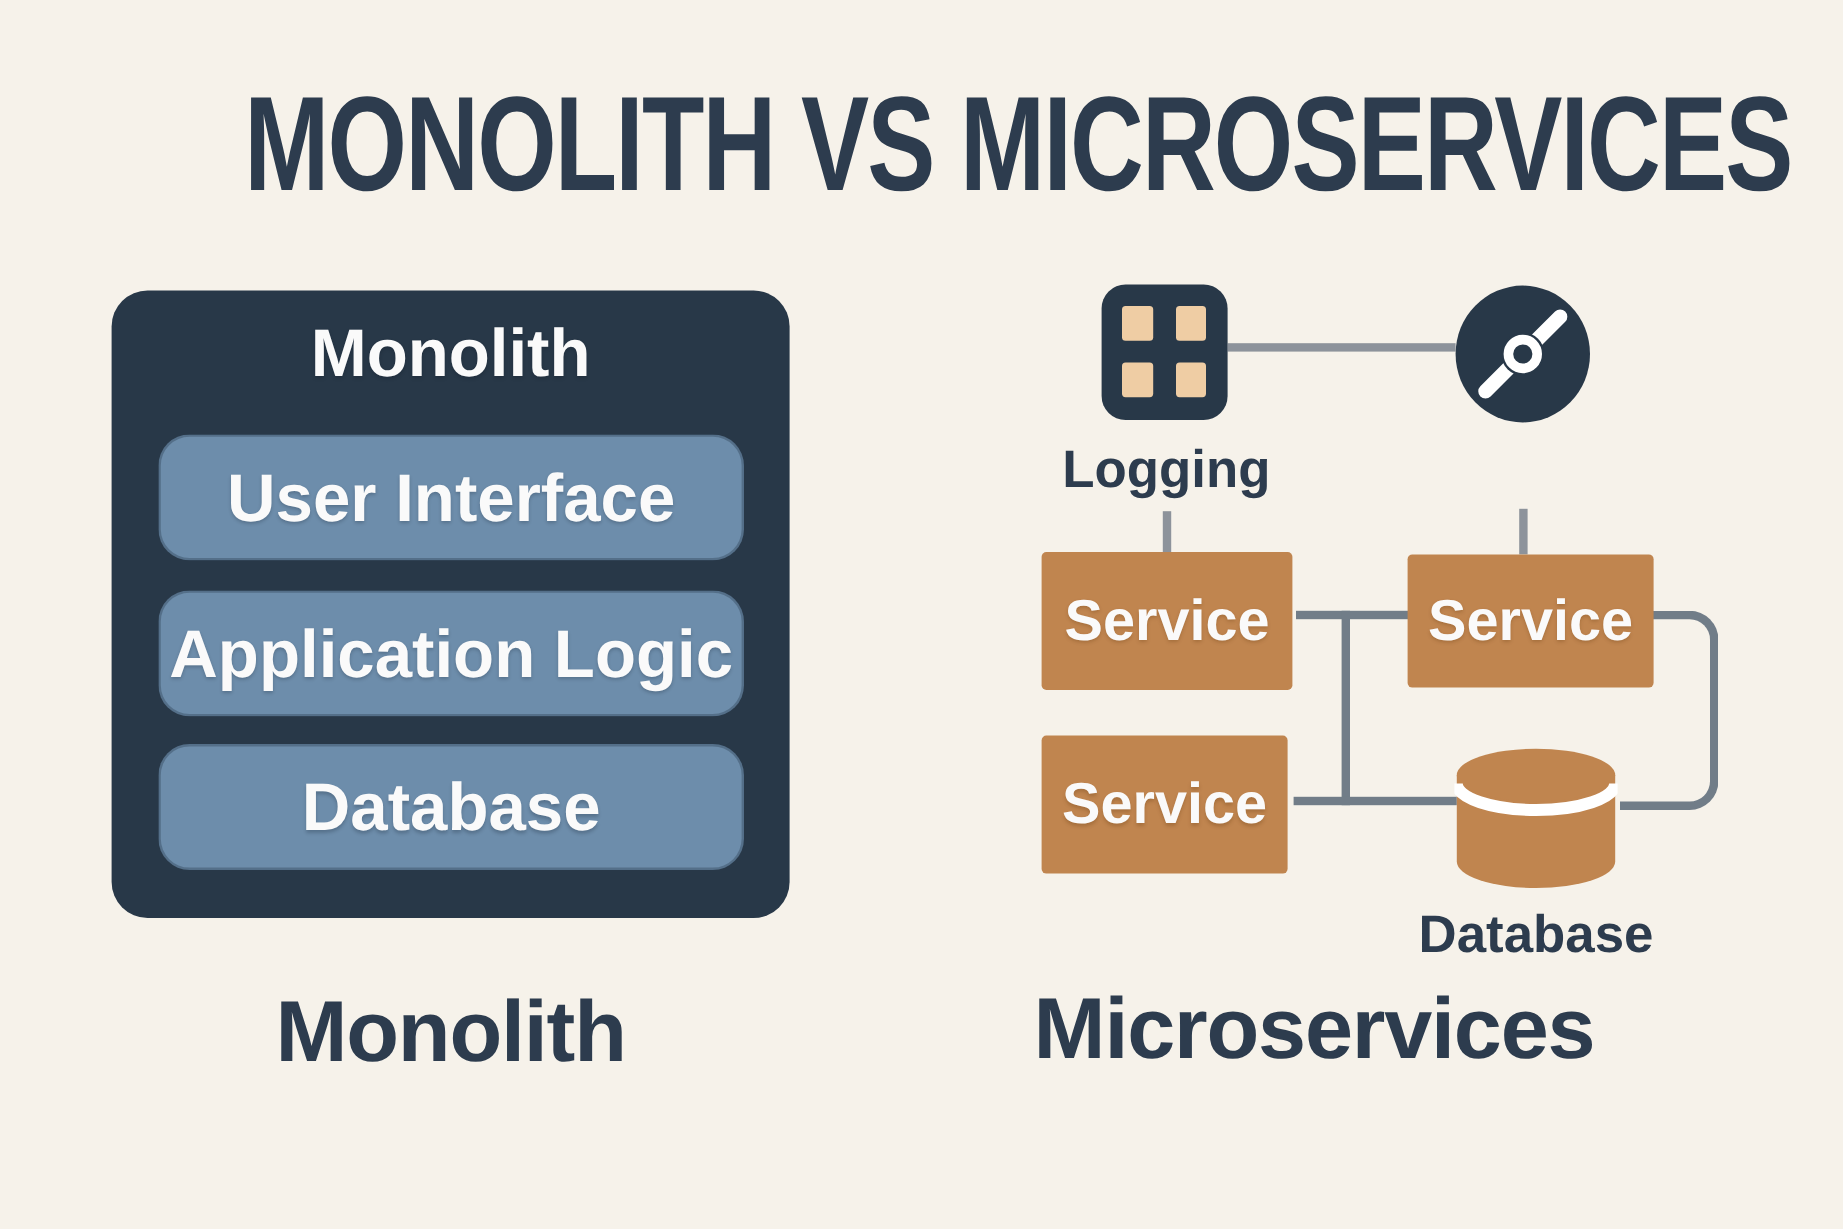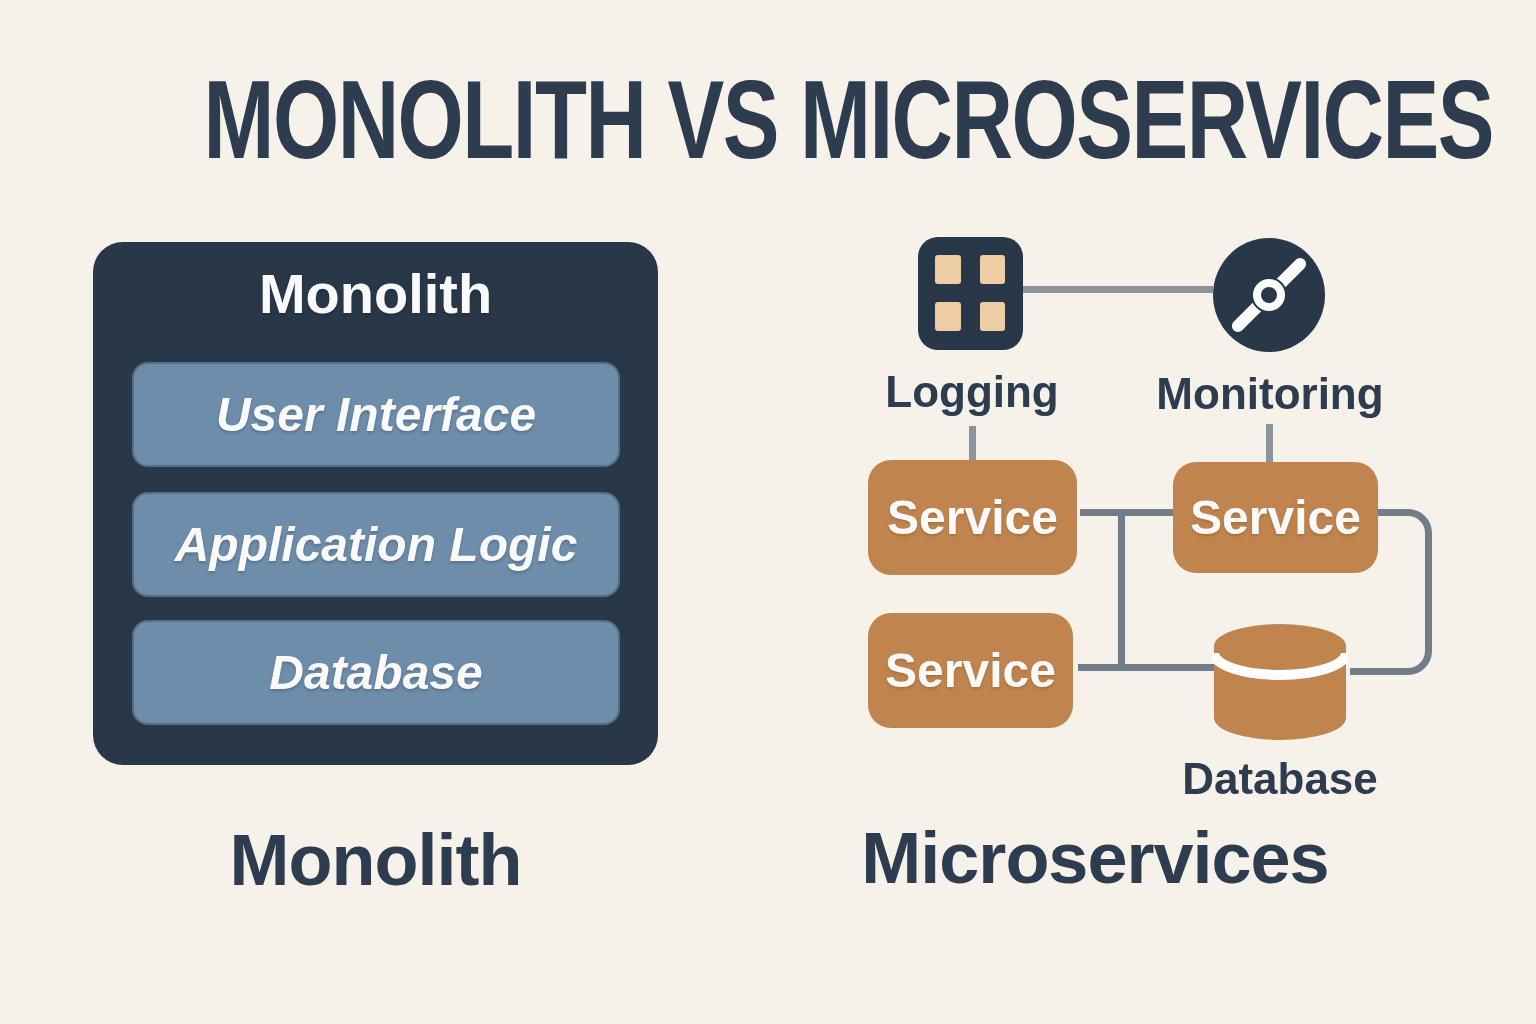--- a/index.html
+++ b/index.html
@@ -17,24 +17,24 @@
   .title-squeeze{display:inline-block;transform:scaleX(0.76);transform-origin:50% 50%;
     letter-spacing:-2px;}
 
   
   .monolith-panel{position:absolute;left:93px;top:242px;width:565px;height:523px;
     background:var(--navy);border-radius:30px;}
   .monolith-panel-title{position:absolute;left:0;top:24px;width:100%;text-align:center;
     font-size:56px;font-weight:700;color:var(--white);line-height:1;
     text-shadow:0 2px 3px rgba(10,20,30,.25);}
   .layer{position:absolute;left:39px;width:488px;height:105px;background:var(--blue);
-    border-radius:16px;border:2px solid rgba(20,35,50,.28);box-sizing:border-box;
+    border-radius:26px;border:2px solid rgba(20,35,50,.28);box-sizing:border-box;
     display:flex;align-items:center;justify-content:center;
-    font-size:48px;font-weight:700;color:var(--white);
-    text-shadow:0 2px 3px rgba(10,20,30,.22);font-style:italic;}
+    font-size:56px;font-weight:700;color:var(--white);
+    text-shadow:0 2px 3px rgba(10,20,30,.22);}
   .layer-1{top:120px;} .layer-2{top:250px;text-align:center;} .layer-3{top:378px;}
 
   
   .caption{position:absolute;font-size:72px;font-weight:700;color:var(--text-navy);
     line-height:1;text-align:center;letter-spacing:-1px;}
   .caption-left{left:93px;top:824px;width:565px;}
   .caption-right{left:770px;top:822px;width:650px;}
 
   
   .grid-icon{position:absolute;left:918px;top:237px;width:105px;height:113px;
@@ -66,21 +66,21 @@
   .conn-svc-h{left:1080px;top:509px;width:95px;height:7px;}
   .conn-trunk{left:1118px;top:509px;width:7px;height:162px;}
   .conn-bottom{left:1078px;top:664px;width:136px;height:7px;}
   .conn-bracket{position:absolute;left:1350px;top:509px;width:82px;height:166px;
     border-top:7px solid var(--line-dark);border-right:7px solid var(--line-dark);
     border-bottom:7px solid var(--line-dark);
     border-top-right-radius:24px;border-bottom-right-radius:24px;
     box-sizing:border-box;z-index:0;}
 
   
-  .service-box{position:absolute;background:var(--orange);border-radius:23px;
+  .service-box{position:absolute;background:var(--orange);border-radius:4px;
     display:flex;align-items:center;justify-content:center;
     font-size:48px;font-weight:700;color:var(--white);
     text-shadow:0 2px 3px rgba(90,50,10,.25);z-index:1;}
   .service-tl{left:868px;top:460px;width:209px;height:115px;}
   .service-tr{left:1173px;top:462px;width:205px;height:111px;}
   .service-bl{left:868px;top:613px;width:205px;height:115px;}
 
   
   .db-cylinder{position:absolute;left:1212px;top:622px;z-index:1;}
 </style>
@@ -114,21 +114,20 @@
     <span class="grid-square"></span>
   </div>
 
   <div class="gauge-icon">
     <div class="gauge-needle"></div>
     <div class="gauge-hub"></div>
     <div class="gauge-ring"></div>
   </div>
 
   <div class="icon-label logging-label">Logging</div>
-  <div class="icon-label monitoring-label">Monitoring</div>
 
   <div class="service-box service-tl">Service</div>
   <div class="service-box service-tr">Service</div>
   <div class="service-box service-bl">Service</div>
 
   <svg class="db-cylinder" width="136" height="120" viewBox="0 0 136 120">
     <path d="M2,24 L2,96 A66,22 0 0 0 134,96 L134,24 Z" fill="var(--orange)"></path>
     <ellipse cx="68" cy="24" rx="66" ry="22" fill="var(--orange)"></ellipse>
     <path d="M2,31 A66,22 0 0 0 134,31" fill="none" stroke="#ffffff" stroke-width="10"></path>
   </svg>

